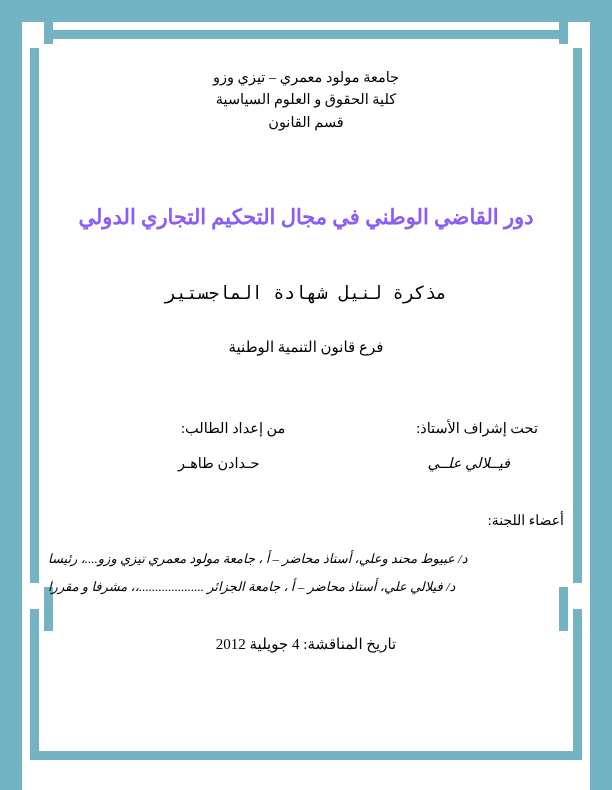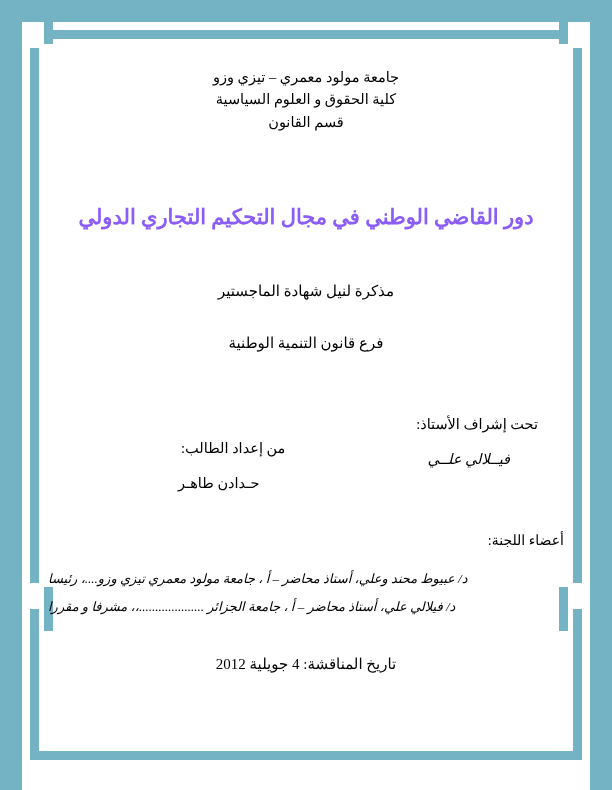--- a/index.html
+++ b/index.html
@@ -95,43 +95,44 @@
     text-align: center;
     font-size: 21px;
     font-weight: bold;
     color: #8b5cf6;
     letter-spacing: 0;
   }
 
   .memoir {
     margin-top: 52px;
     text-align: center;
-    font-size: 15px;
-    color: #000000;
+    font-size: 18px;
+    color: #000000;
+    font-family: Liberation Mono, monospace;
   }
   .branch {
     margin-top: 34px;
     text-align: center;
     font-size: 15px;
     color: #000000;
   }
 
   .people {
     margin-top: 64px;
     display: flex;
     flex-direction: row;
     justify-content: space-between;
     align-items: flex-start;
     font-size: 14.5px;
     color: #000000;
   }
   .people-col {
     width: 46%;
   }
-  .people-col.right { text-align: right; padding-right: 4px; margin-top: 24px; }
+  .people-col.right { text-align: right; padding-right: 4px; }
   .people-col.left  { text-align: right; padding-right: 14px; }
   .people-col .role { margin-bottom: 18px; }
   .people-col .name { padding-right: 26px; }
   .people-col.left .role { padding-right: 12px; }
   .people-col.left .name { padding-right: 40px; font-style: italic; }
 
   .jury-head {
     margin-top: 40px;
     text-align: right;
     font-size: 14px;

